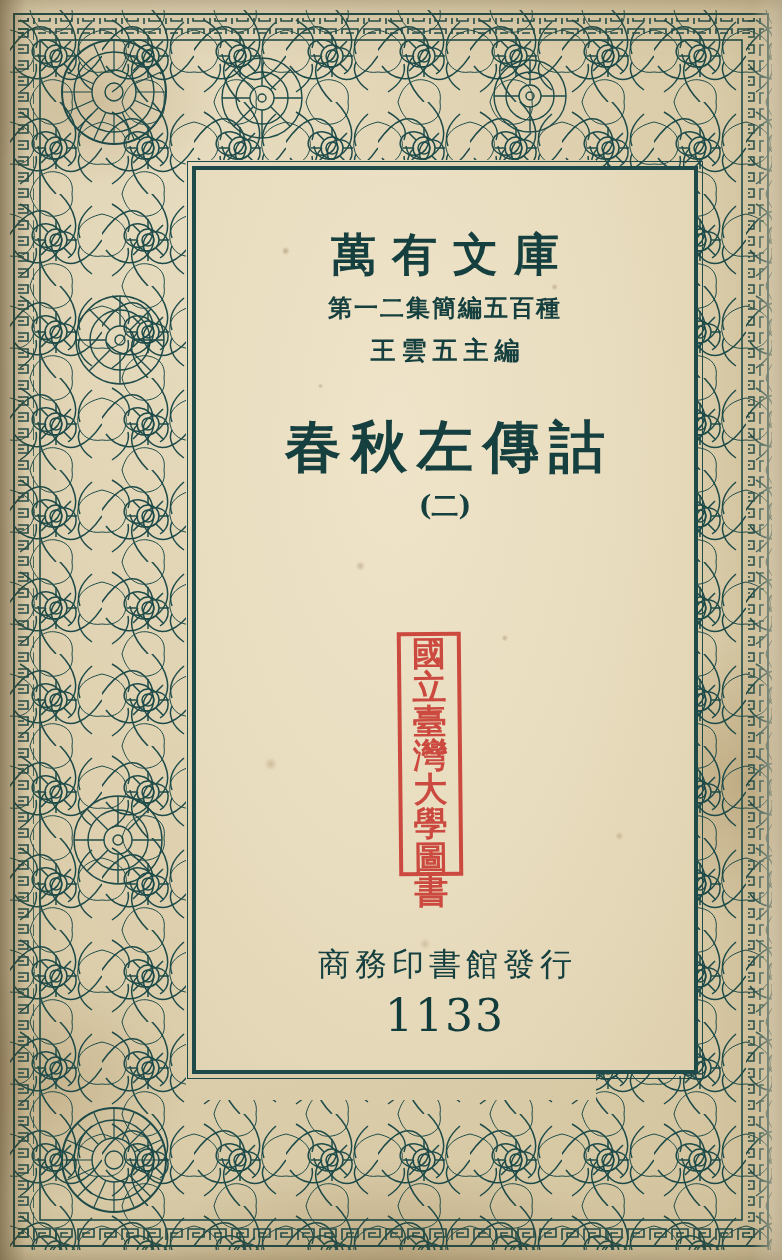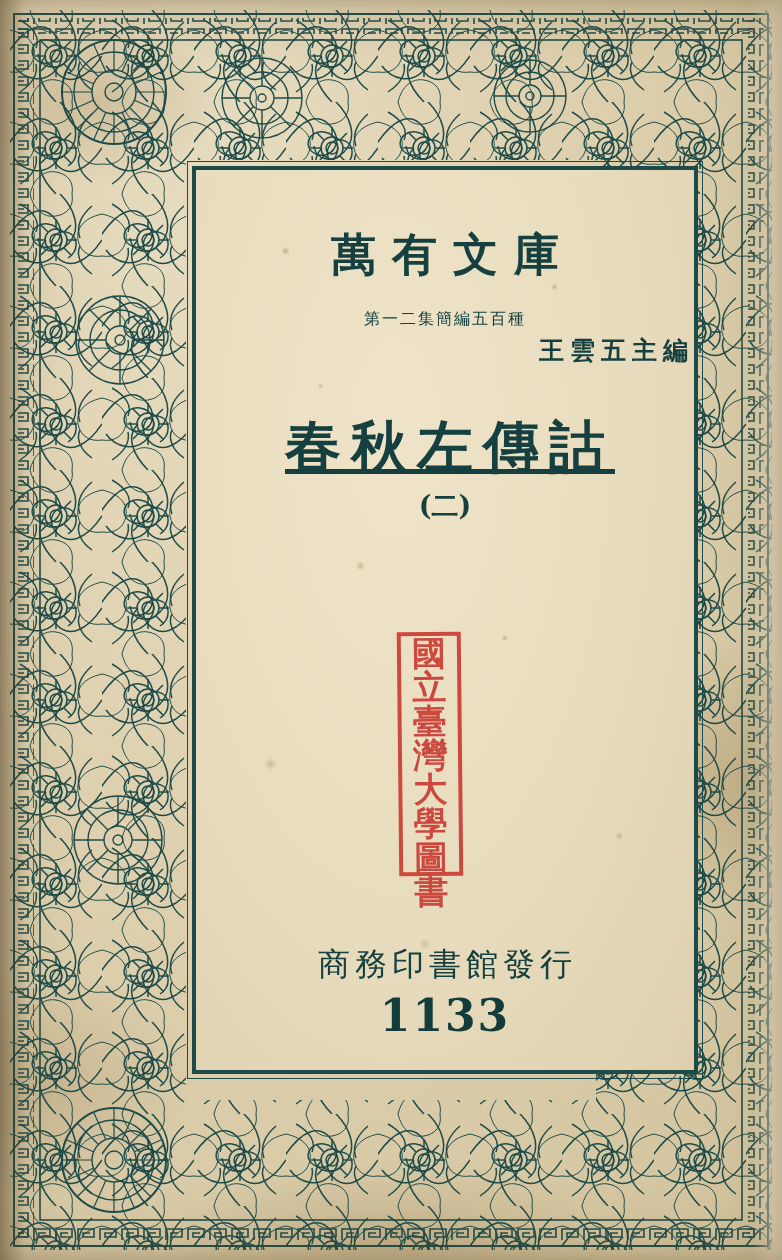--- a/index.html
+++ b/index.html
@@ -112,45 +112,42 @@
     font-size: 45px;
     letter-spacing: 16px;
     text-indent: 16px;
     font-weight: bold;
     line-height: 1;
     text-align: center;
   }
   .series-sub {
     position: absolute;
     top: 126px; left: 0; right: 0;
-    font-size: 16px;
+    font-size: 24px;
     letter-spacing: 2px;
-    font-weight: normal;
-    line-height: 1;
-    margin-top: 15px;
+    font-weight: bold;
+    line-height: 1;
   }
   .editor-line {
     position: absolute;
     top: 168px; left: 0; right: 0;
     font-size: 25px;
     letter-spacing: 6px;
     text-indent: 6px;
     font-weight: bold;
     line-height: 1;
-    text-align: right;
   }
   .book-title {
     position: absolute;
     top: 248px; left: 0; right: 0;
     font-size: 56px;
     letter-spacing: 10px;
     text-indent: 10px;
     font-weight: bold;
     line-height: 1;
-    text-decoration: underline;
   }
   .volume {
     position: absolute;
     top: 322px; left: 0; right: 0;
     font-size: 27px;
     font-weight: bold;
     line-height: 1;
   }
   .annotator {
     position: absolute;
@@ -168,21 +165,21 @@
     letter-spacing: 5px;
     text-indent: 5px;
     font-weight: normal;
     line-height: 1;
   }
   .catalog-number {
     position: absolute;
     top: 824px; left: 0; right: 0;
     font-size: 44px;
     letter-spacing: 2px;
-    font-weight: bold;
+    font-weight: normal;
     font-family: "DejaVu Serif", serif;
     line-height: 1;
     color: #123c3b;
   }
 
   
   .seal {
     position: absolute;
     left: 202px;
     top: 462px;

